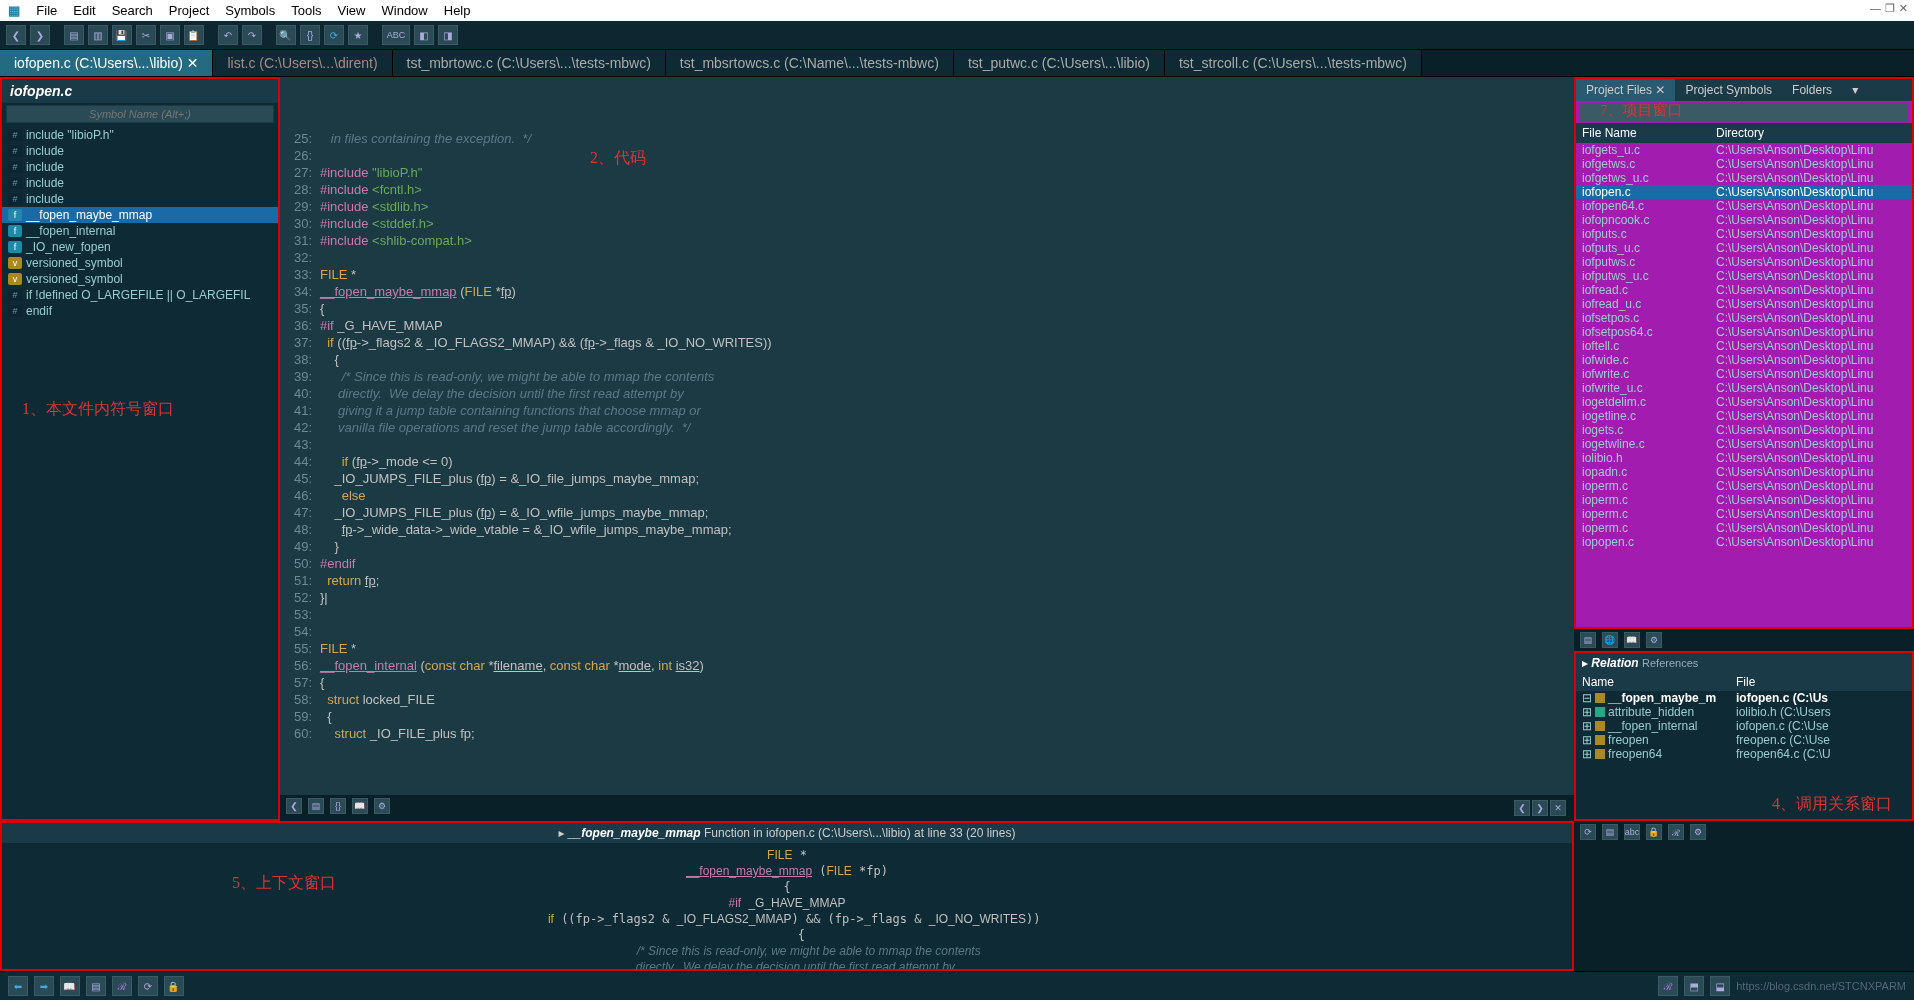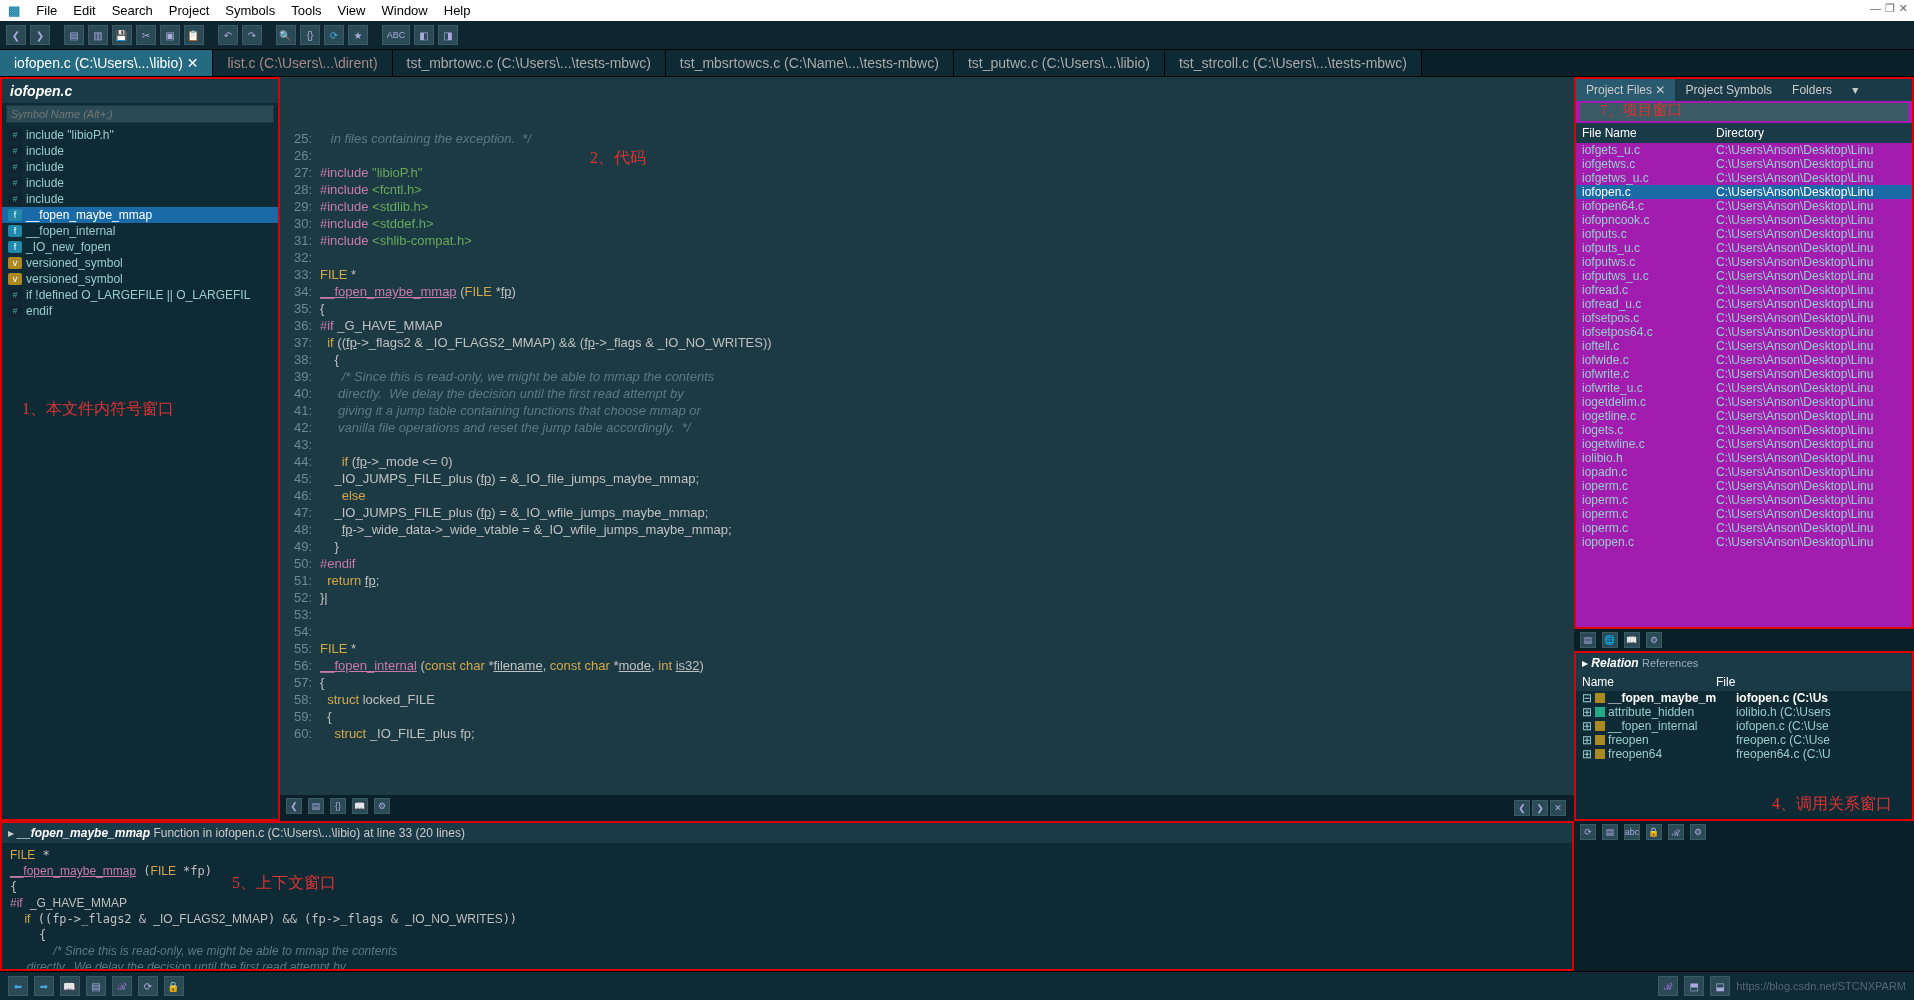--- a/index.html
+++ b/index.html
@@ -9,21 +9,21 @@
 .toolbar { background: #0e2630; padding: 4px 6px; display: flex; gap: 4px; align-items: center; border-bottom: 1px solid #000; }
 .tb-btn { width: 20px; height: 20px; background: #2a4a55; border: 1px solid #3a5a65; display: flex; align-items: center; justify-content: center; font-size: 10px; color: #aad; }
 .tb-sep { width: 6px; }
 .tab-bar { background: #0a2028; display: flex; border-bottom: 1px solid #000; }
 .tab { padding: 5px 14px; background: #0e2a34; color: #aaa; font-size: 14px; border-right: 1px solid #000; cursor: pointer; white-space: nowrap; }
 .tab.active { background: #246a80; color: #fff; }
 .tab.red { color: #a88; }
 .main-area { flex: 1; display: flex; overflow: hidden; }
 .left-panel { width: 280px; background: #0e2a34; border: 2px solid #d00; display: flex; flex-direction: column; position: relative; }
 .panel-title { background: #1a3a48; color: #fff; font-weight: bold; font-style: italic; padding: 4px 8px; font-size: 14px; }
-.panel-input { margin: 2px 4px; background: #2a4a55; border: 1px solid #1a3a48; height: 18px; color:#567;padding:0 4px;font-size:11px; font-style:italic;}
+.panel-input { margin: 2px 4px; background: #2a4a55; border: 1px solid #1a3a48; height: 18px; color:#567;padding:0 4px;font-size:11px; font-style:italic;text-align:center;}
 .symbol-list { flex: 1; overflow: auto; padding: 2px 0; }
 .sym-item { padding: 1px 6px; display: flex; align-items: center; gap: 4px; color: #9cc; font-size: 12px; white-space: nowrap; }
 .sym-item.sel { background: #1a6aa8; color: #fff; }
 .sym-icon { width: 14px; height: 12px; display: inline-flex; align-items: center; justify-content: center; font-size: 9px; }
 .sym-icon.hash { color: #4a9; background:#123;}
 .sym-icon.fn { background: #28a; color: #fff; border-radius: 2px; }
 .sym-icon.var { background: #a82; color: #fff; border-radius: 2px; }
 .annot { color: #d33; font-size: 16px; position: absolute; font-family: SimSun, serif; }
 .code-panel { flex: 1; background: #1b3a44; display: flex; flex-direction: column; position: relative; overflow: hidden; }
 .code-area { flex: 1; overflow: auto; font-family: Consolas, monospace; font-size: 13px; line-height: 17px; padding-top: 2px; white-space: pre; position: relative; }
@@ -52,34 +52,34 @@
 .proj-row.sel { background: #1a6aa8; color: #fff; }
 .proj-row div:first-child { width: 140px; padding-left: 6px; color: #9cc; white-space: nowrap; overflow: hidden; }
 .proj-row.sel div:first-child { color: #fff; }
 .proj-row div:last-child { flex: 1; color: #9cc; white-space: nowrap; overflow: hidden; }
 .proj-row.sel div:last-child { color: #fff; }
 .rel-panel { height: 170px; background: #0e2a34; border: 2px solid #d00; display: flex; flex-direction: column; position: relative; }
 .rel-title { background:#1a3a48; padding:3px 6px; color:#fff; font-size:12px;}
 .rel-title b { font-style:italic;}
 .rel-title span { color:#9ab; font-size:11px;}
 .rel-header { display: flex; background: #1a3a48; color: #fff; font-size: 12px; padding: 2px 0; }
-.rel-header div:first-child { width: 140px; padding-left: 6px; }
+.rel-header div:first-child { width: 160px; padding-left: 6px; }
 .rel-list { flex: 1; overflow: auto; }
 .rel-row { display: flex; font-size: 12px; padding: 0; color: #9cc; }
 .rel-row div:first-child { width: 160px; padding-left: 6px; white-space: nowrap; overflow: hidden; display:flex; gap:3px; align-items:center;}
 .rel-row div:last-child { flex: 1; white-space: nowrap; overflow: hidden; }
 .rel-icon { width:10px; height:10px; display:inline-block;}
 .context-panel { height: 150px; background: #0e2a34; border: 2px solid #d00; display: flex; flex-direction: column; position: relative; margin-right:340px;}
 .ctx-bar { background: #1a3a48; padding: 3px 6px; color: #ccc; font-size: 12px; }
 .ctx-bar b { color: #fff; font-style: italic; }
 .ctx-code { flex: 1; font-family: Consolas, monospace; font-size: 12px; line-height: 16px; padding: 4px 8px; white-space: pre; overflow: auto; }
 .mini-toolbar { background: #0a2028; padding: 3px 6px; display: flex; gap: 6px; font-size:11px;}
 .mini-toolbar .tb-btn { width:16px; height:16px; font-size:9px;}
 .bottom-status { background: #0e2a34; padding: 4px 8px; display: flex; gap: 10px; border-top: 1px solid #000; justify-content:space-between;}
-.bottom-row { display:flex; position:relative;}
+.bottom-row { display:flex; position:relative;text-align:center;}
 .win-ctrl { position: absolute; right: 6px; top: 2px; display: flex; gap: 4px; color:#666;}
 .win-ctrl span { font-size:11px; cursor:pointer;}
 .scroll-arrows { display:flex; gap:2px; padding:2px; background:#0a2028;}
 </style>
 </head>
 <body>
 
 <div class="menubar">
   <span style="color:#28a;font-weight:bold">▦</span>
   <span>File</span>

